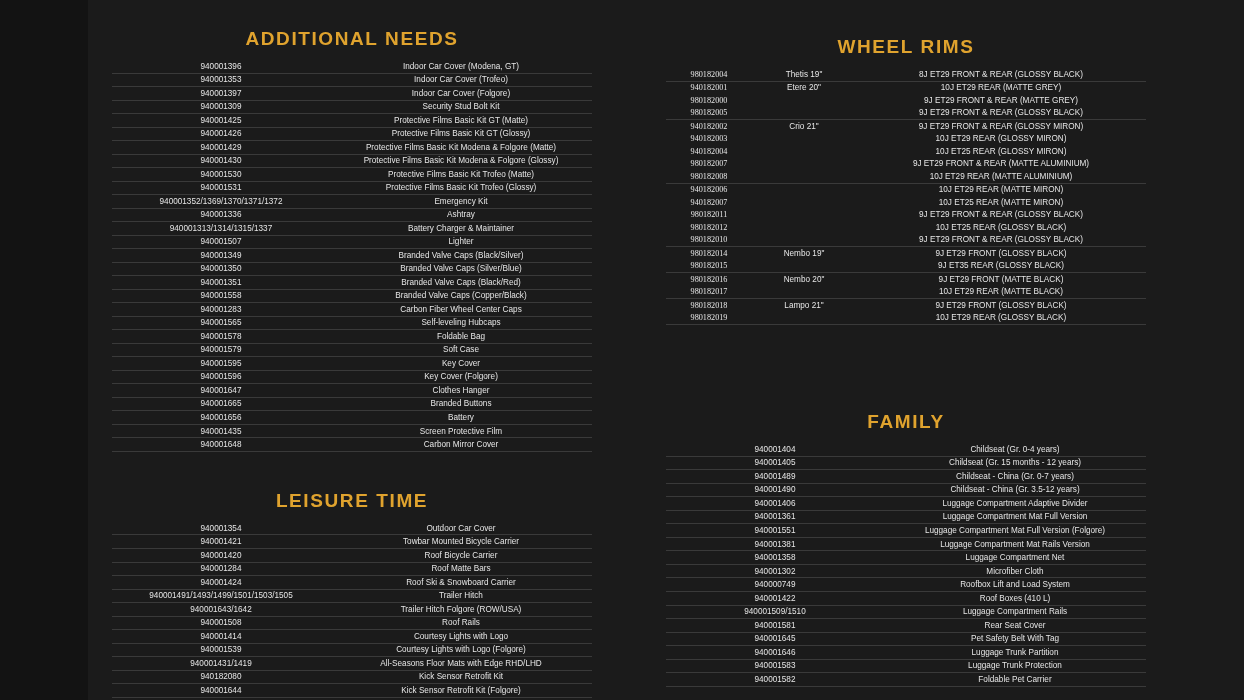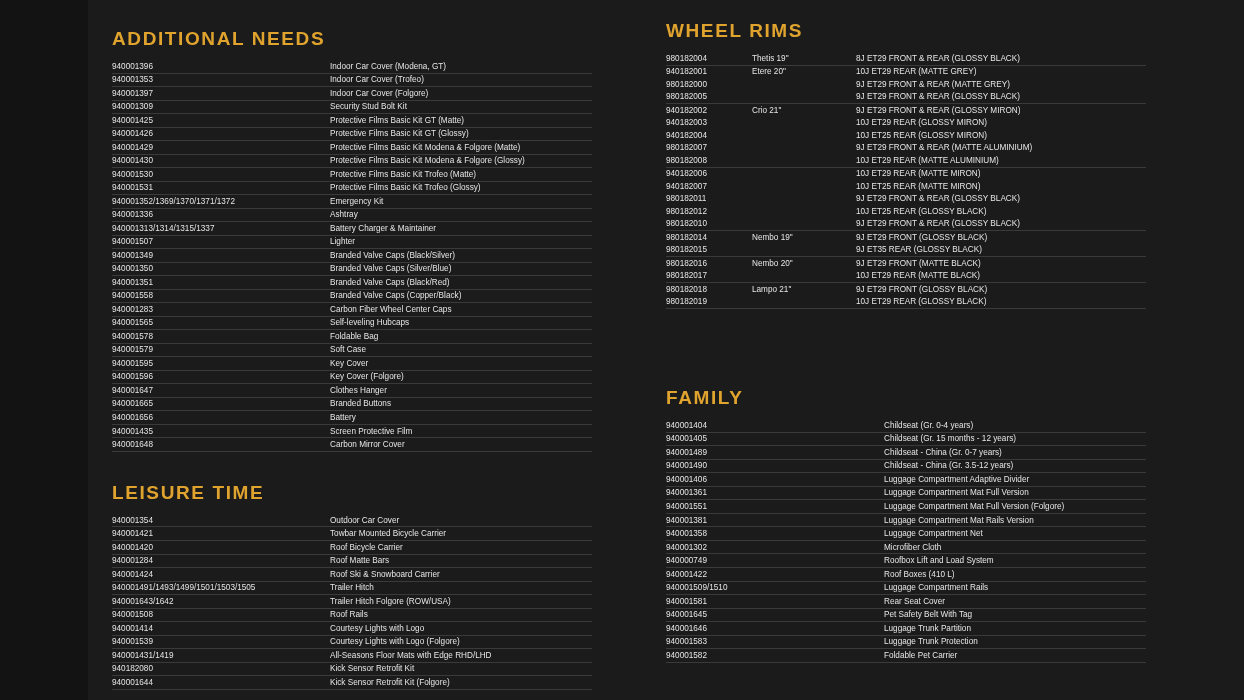--- a/index.html
+++ b/index.html
@@ -36,21 +36,21 @@
   .col-right { left: 666px; }
 
   .section-title {
     font-size: 19px;
     letter-spacing: 1.6px;
     color: #e0a32e;
     font-weight: bold;
     margin: 0 0 10px 0;
     font-family: "Liberation Sans", sans-serif;
   }
-  .block { margin-bottom: 0; }
+  .block { margin-bottom: 8px; text-align: center; }
 
   table.list {
     border-collapse: collapse;
     width: 480px;
     table-layout: fixed;
   }
   table.list td {
     font-size: 8.2px;
     color: #e6e6e6;
     padding: 1.6px 0 1.5px 0;
@@ -71,21 +71,21 @@
   }
   table.rims td {
     font-size: 8.2px;
     color: #e6e6e6;
     padding: 1.6px 0 1.5px 0;
     vertical-align: top;
     line-height: 1.15;
     white-space: nowrap;
     overflow: hidden;
   }
-  table.rims td.rcode { width: 86px; }
+  table.rims td.rcode { width: 86px; font-family: Liberation Serif, serif; }
   table.rims td.rname { width: 104px; }
   table.rims td.rspec { width: 290px; }
   table.rims tr.sep td { border-bottom: 1px solid #3a3a3a; }
   .spacer-34 { height: 30px; }
 </style>
 </head>
 <body>
 
 <div class="page">
 
@@ -274,21 +274,21 @@
             <tr>
               <td class="code">940001644</td>
               <td class="desc">Kick Sensor Retrofit Kit (Folgore)</td>
             </tr>
           </tbody>
       </table>
     </div>
 
   </div>
 
-  <div class="col col-right" style="top:20px;">
+  <div class="col col-right" style="top:36px;">
 
     <div class="block">
       <h2 class="section-title">WHEEL RIMS</h2>
       <table class="rims">
         <tbody id="tb-rims">
             <tr class="sep">
               <td class="rcode">980182004</td>
               <td class="rname">Thetis 19"</td>
               <td class="rspec">8J ET29 FRONT &amp; REAR (GLOSSY BLACK)</td>
             </tr>

